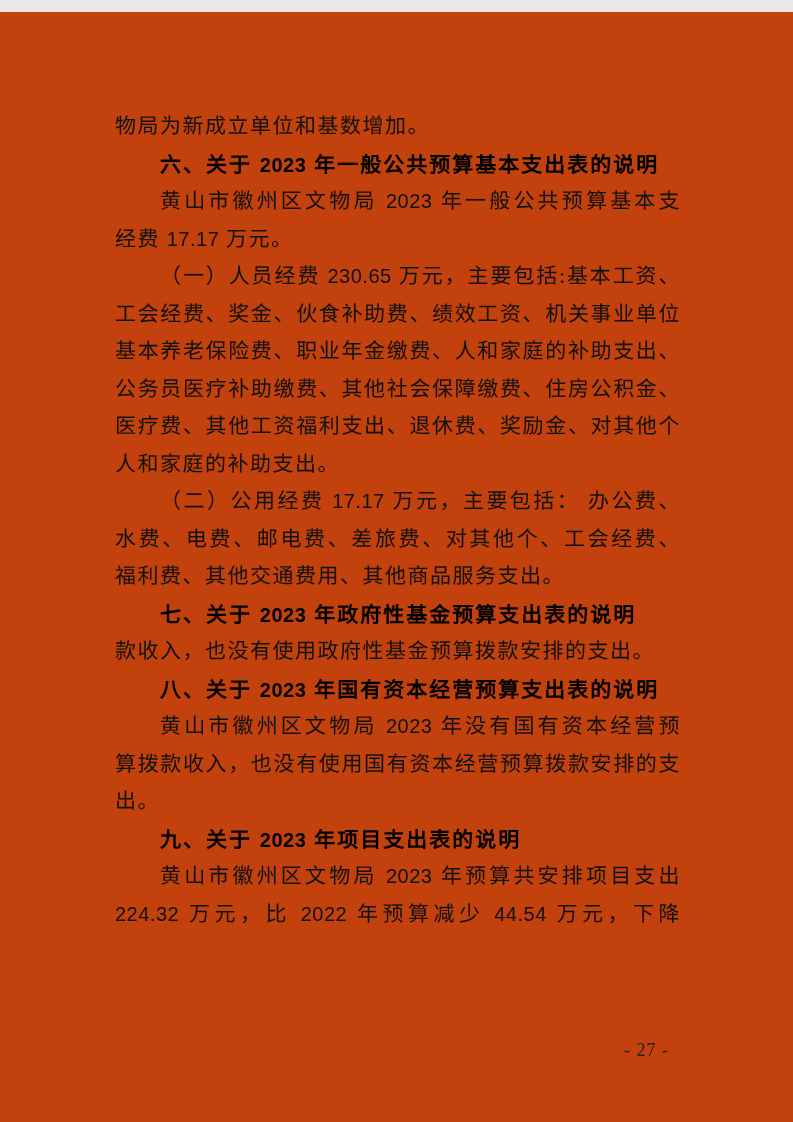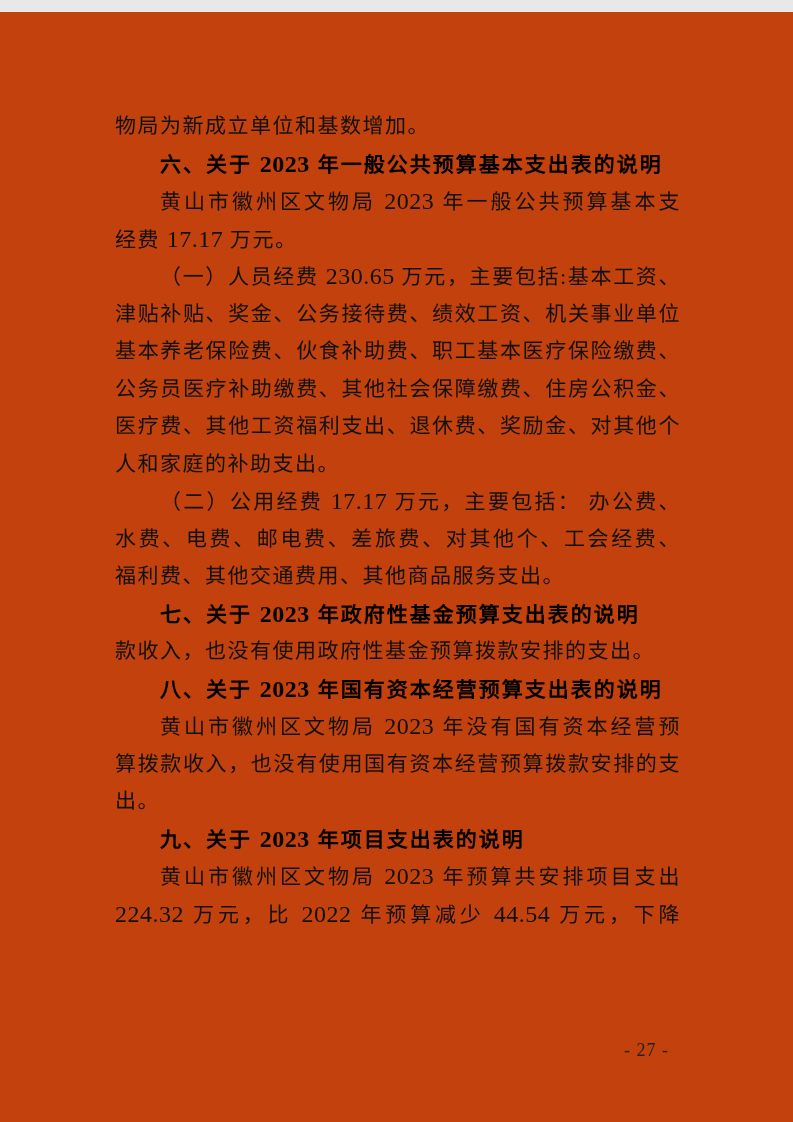--- a/index.html
+++ b/index.html
@@ -40,22 +40,22 @@
   .line.indent {
     text-indent: 45px;
   }
   .line.heading {
     font-family: "Liberation Sans", sans-serif;
     font-weight: bold;
     letter-spacing: 2px;
     color: #000000;
   }
   .num {
-    font-family: Liberation Serif, serif;
-    font-size: 24px;
+    font-family: Liberation Sans, sans-serif;
+    font-size: 20px;
     letter-spacing: 0.5px;
   }
   .heading .num {
     font-weight: bold;
   }
   .page-num {
     position: absolute;
     top: 1028px;
     right: 124px;
     font-size: 18px;
@@ -67,22 +67,22 @@
 </head>
 <body>
 
 <div class="page">
   <div class="content">
     <div class="line">物局为新成立单位和基数增加。</div>
     <div class="line heading indent">六、关于 <span class="num">2023</span> 年一般公共预算基本支出表的说明</div>
     <div class="line indent fill">黄山市徽州区文物局 <span class="num">2023</span> 年一般公共预算基本支</div>
     <div class="line">经费 <span class="num">17.17</span> 万元。</div>
     <div class="line indent fill">（一）人员经费 <span class="num">230.65</span> 万元，主要包括:基本工资、</div>
-    <div class="line fill">津贴补贴、奖金、公务接待费、绩效工资、机关事业单位</div>
-    <div class="line fill">基本养老保险费、伙食补助费、职工基本医疗保险缴费、</div>
+    <div class="line fill">工会经费、奖金、伙食补助费、绩效工资、机关事业单位</div>
+    <div class="line fill">基本养老保险费、职业年金缴费、人和家庭的补助支出、</div>
     <div class="line fill">公务员医疗补助缴费、其他社会保障缴费、住房公积金、</div>
     <div class="line fill">医疗费、其他工资福利支出、退休费、奖励金、对其他个</div>
     <div class="line">人和家庭的补助支出。</div>
     <div class="line indent fill">（二）公用经费 <span class="num">17.17</span> 万元，主要包括： 办公费、</div>
     <div class="line fill">水费、电费、邮电费、差旅费、对其他个、工会经费、</div>
     <div class="line">福利费、其他交通费用、其他商品服务支出。</div>
     <div class="line heading indent">七、关于 <span class="num">2023</span> 年政府性基金预算支出表的说明</div>
     <div class="line">款收入，也没有使用政府性基金预算拨款安排的支出。</div>
     <div class="line heading indent">八、关于 <span class="num">2023</span> 年国有资本经营预算支出表的说明</div>
     <div class="line indent fill">黄山市徽州区文物局 <span class="num">2023</span> 年没有国有资本经营预</div>

